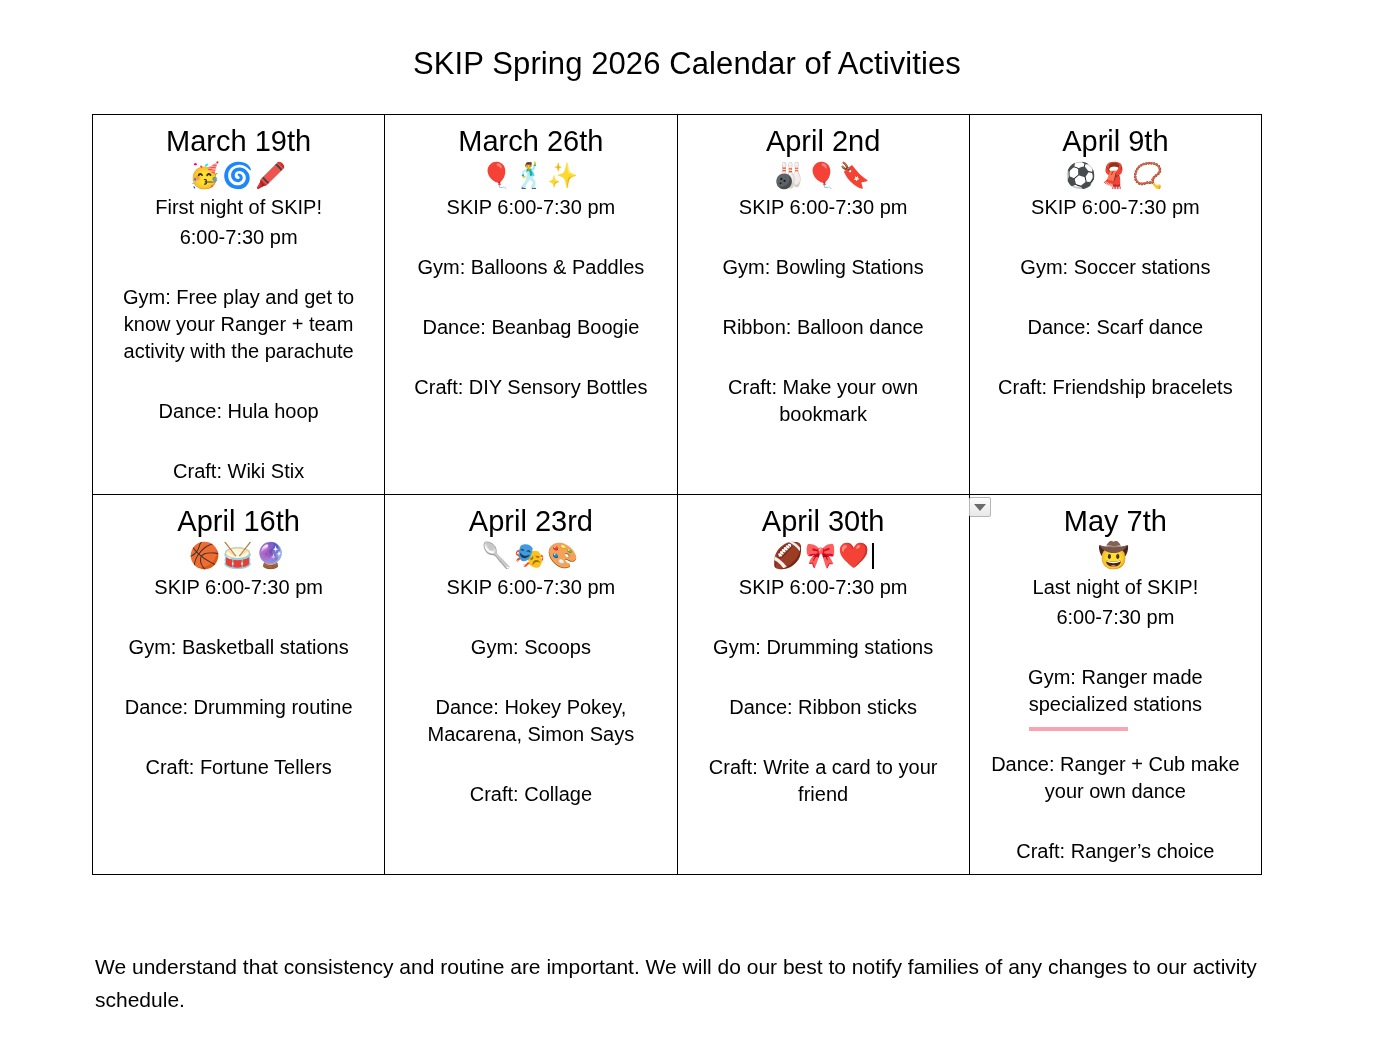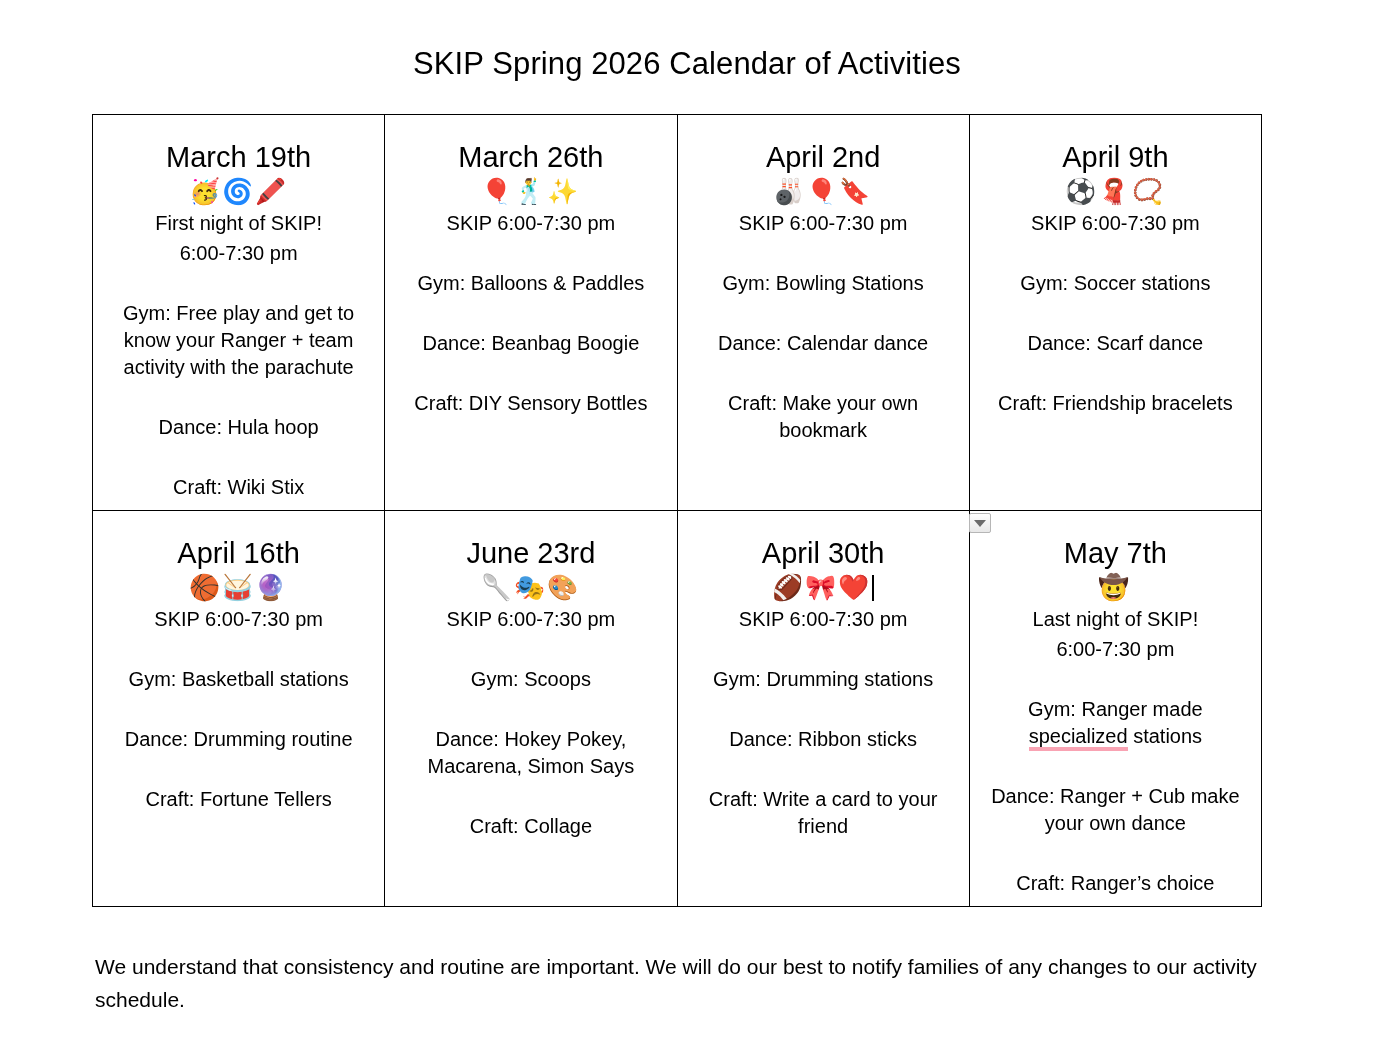--- a/index.html
+++ b/index.html
@@ -54,21 +54,21 @@
   }
   .cell-inner {
     padding: 8px 10px 6px 10px;
     text-align: center;
   }
 
   .cell-date {
     font-size: 29px;
     line-height: 36px;
     font-weight: 400;
-    margin: 16px 0 1px 0;
+    margin: 0 0 1px 0;
     white-space: nowrap;
   }
   .cell-emoji {
     font-size: 25px;
     line-height: 31px;
     letter-spacing: 2px;
     margin: 0 0 3px 0;
     white-space: nowrap;
   }
   .caret {
@@ -82,21 +82,21 @@
   .cell-line {
     font-size: 20px;
     line-height: 27px;
     margin: 3px;
   }
   .spacer {
     height: 27px;
   }
   .spell {
     border-bottom: 4px solid #f9a3b3;
-    padding-bottom: 0px;
+    padding-bottom: 12px;
   }
 
   
   .table-handle {
     position: absolute;
     right: -22px;
     top: 2px;
     width: 22px;
     height: 20px;
     background: linear-gradient(#fdfdfd, #e8e8e8);
@@ -168,21 +168,21 @@
         </td>
 
         <td>
           <div class="cell-inner">
             <div class="cell-date">April 2nd</div>
             <div class="cell-emoji">🎳🎈🔖</div>
             <div class="cell-line">SKIP 6:00-7:30 pm</div>
             <div class="spacer"></div>
             <div class="cell-line">Gym: Bowling Stations</div>
             <div class="spacer"></div>
-            <div class="cell-line">Dance: Calendar dance</div>
+            <div class="cell-line">Ribbon: Balloon dance</div>
             <div class="spacer"></div>
             <div class="cell-line">Craft: Make your own bookmark</div>
           </div>
         </td>
 
         <td>
           <div class="cell-inner">
             <div class="cell-date">April 9th</div>
             <div class="cell-emoji">⚽🧣📿</div>
             <div class="cell-line">SKIP 6:00-7:30 pm</div>
@@ -207,21 +207,21 @@
             <div class="cell-line">Gym: Basketball stations</div>
             <div class="spacer"></div>
             <div class="cell-line">Dance: Drumming routine</div>
             <div class="spacer"></div>
             <div class="cell-line">Craft: Fortune Tellers</div>
           </div>
         </td>
 
         <td>
           <div class="cell-inner">
-            <div class="cell-date">June 23rd</div>
+            <div class="cell-date">April 23rd</div>
             <div class="cell-emoji">🥄🎭🎨</div>
             <div class="cell-line">SKIP 6:00-7:30 pm</div>
             <div class="spacer"></div>
             <div class="cell-line">Gym: Scoops</div>
             <div class="spacer"></div>
             <div class="cell-line">Dance: Hokey Pokey, Macarena, Simon Says</div>
             <div class="spacer"></div>
             <div class="cell-line">Craft: Collage</div>
           </div>
         </td>

